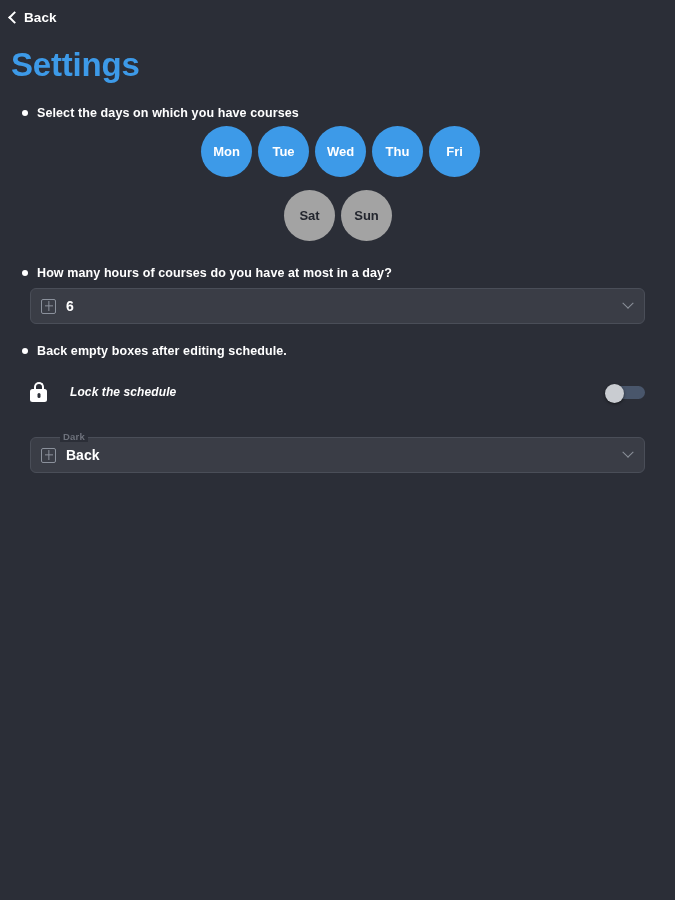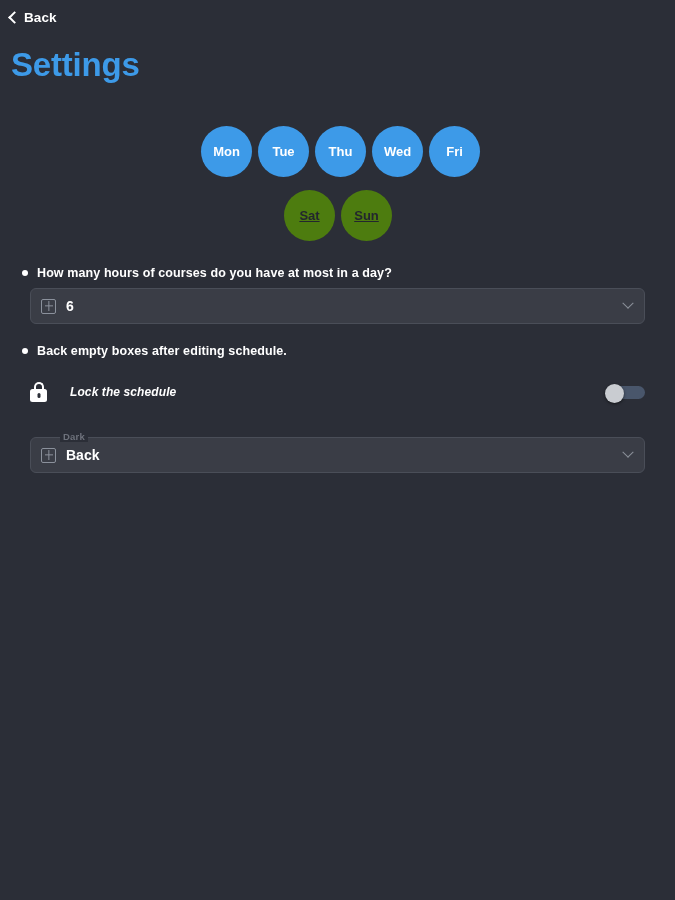--- a/index.html
+++ b/index.html
@@ -100,21 +100,21 @@
     border-radius: 50%;
     display: flex;
     align-items: center;
     justify-content: center;
     font-size: 13px;
     font-weight: 700;
     cursor: pointer;
     user-select: none;
   }
   .day.on  { background: #3d9ae8; color: #ffffff; }
-  .day.off { background: #4d7c0f; color: #23262e; text-decoration: underline; }
+  .day.off { background: #a3a3a3; color: #23262e; }
 
   
   .field {
     position: absolute;
     height: 36px;
     background: #3a3d46;
     border: 1px solid #4a4e58;
     border-radius: 6px;
     display: flex;
     align-items: center;
@@ -281,26 +281,30 @@
 
 <div class="screen">
 
   <div class="back-bar">
     <span class="back-chevron"></span>
     <span class="back-label">Back</span>
   </div>
 
   <div class="page-title">Settings</div>
 
+  <div class="section-label sec-days">
+    <span class="bullet"></span>
+    <span>Select the days on which you have courses</span>
+  </div>
 
   <div class="days-row-1">
     <div class="day on">Mon</div>
     <div class="day on">Tue</div>
+    <div class="day on">Wed</div>
     <div class="day on">Thu</div>
-    <div class="day on">Wed</div>
     <div class="day on">Fri</div>
   </div>
 
   <div class="days-row-2">
     <div class="day off">Sat</div>
     <div class="day off">Sun</div>
   </div>
 
   <div class="section-label sec-hours">
     <span class="bullet"></span>

